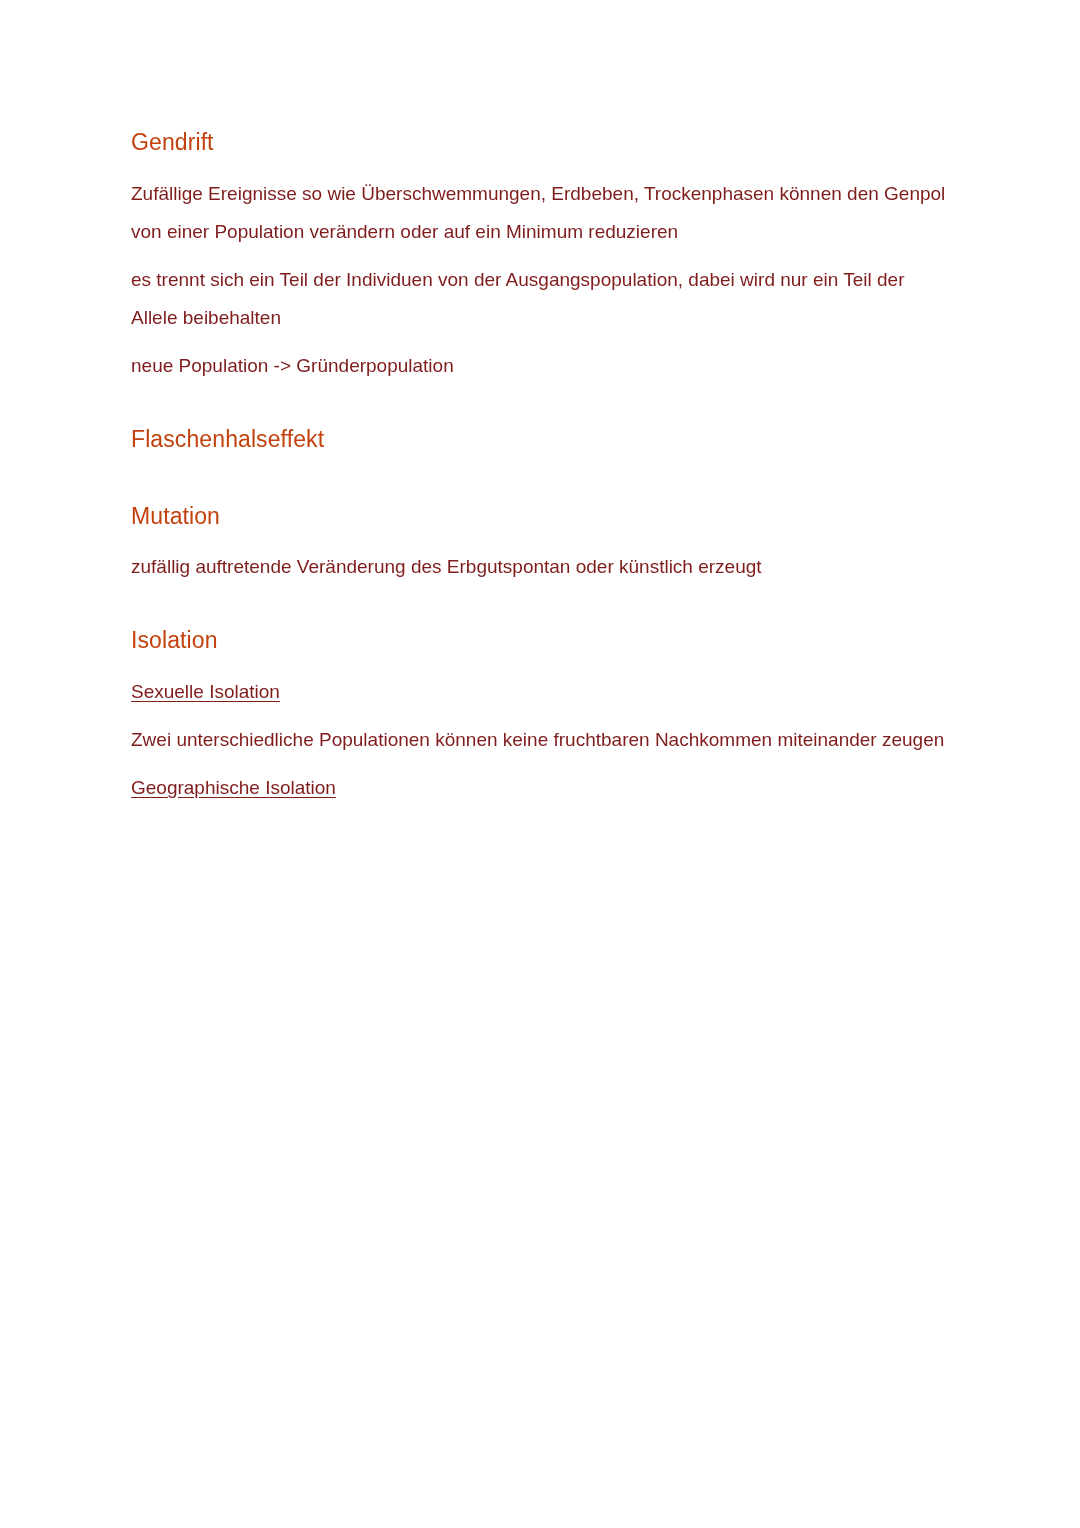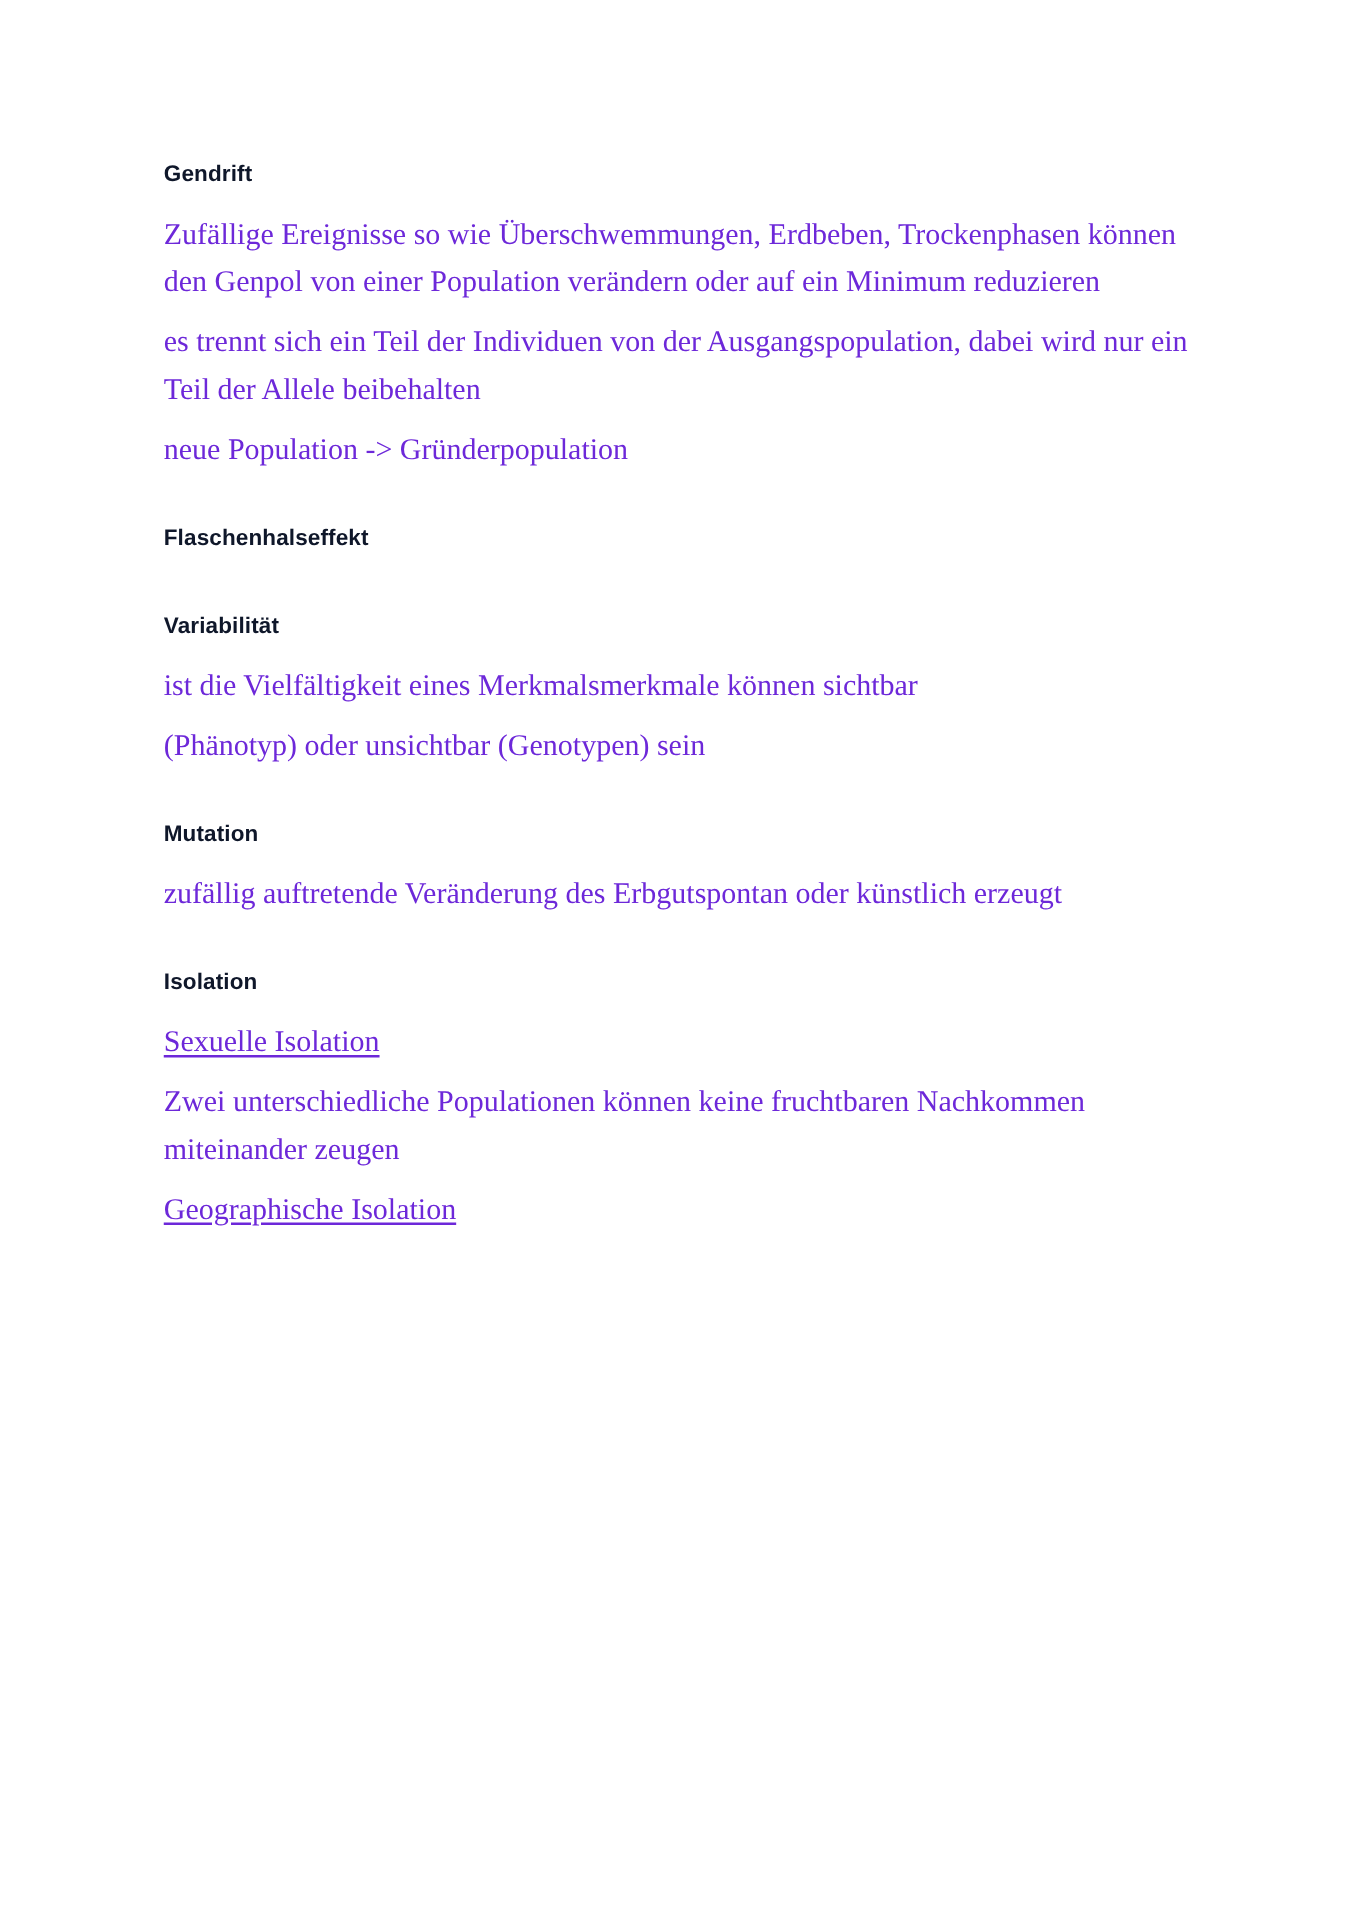--- a/index.html
+++ b/index.html
@@ -15,37 +15,36 @@
     color: #111111;
   }
   .page {
     width: 1080px;
     min-height: 1528px;
     background: #ffffff;
     padding: 128px 128px 60px 131px;
   }
   .doc-section { margin: 0; }
   .doc-heading {
-    font-size: 18px;
-    font-weight: 700;
-    color: #0f172a;
+    font-size: 23px;
+    font-weight: 400;
+    color: #c2410c;
     margin: 0 0 18px 0;
     padding-top: 30px;
     line-height: 1.25;
     letter-spacing: 0.1px;
   }
   .doc-section:first-child .doc-heading { padding-top: 0; }
   .doc-para {
-    font-size: 24px;
+    font-size: 19px;
     font-weight: 400;
-    color: #6d28d9;
+    color: #7f1d1d;
     line-height: 38px;
     margin: 0 0 10px 0;
     max-width: 822px;
-    font-family: Liberation Serif, serif;
   }
   .doc-para.underlined {
     text-decoration: underline;
     text-underline-offset: 3px;
   }
 </style>
 </head>
 <body>
 
 <div class="page">
@@ -57,25 +56,20 @@
 
   <section class="doc-section">
     <p class="doc-para">es trennt sich ein Teil der Individuen von der Ausgangspopulation, dabei wird nur ein Teil der Allele beibehalten</p>
     <p class="doc-para">neue Population -&gt; Gründerpopulation</p>
   </section>
 
   <section class="doc-section">
     <h2 class="doc-heading">Flaschenhalseffekt</h2>
   </section>
 
-  <section class="doc-section">
-    <h2 class="doc-heading">Variabilität</h2>
-    <p class="doc-para">ist die Vielfältigkeit eines Merkmalsmerkmale können sichtbar</p>
-    <p class="doc-para">(Phänotyp) oder unsichtbar (Genotypen) sein</p>
-  </section>
 
   <section class="doc-section">
     <h2 class="doc-heading">Mutation</h2>
     <p class="doc-para">zufällig auftretende Veränderung des Erbgutspontan oder künstlich erzeugt</p>
   </section>
 
   <section class="doc-section">
     <h2 class="doc-heading">Isolation</h2>
     <p class="doc-para underlined">Sexuelle Isolation</p>
     <p class="doc-para">Zwei unterschiedliche Populationen können keine fruchtbaren Nachkommen miteinander zeugen</p>

